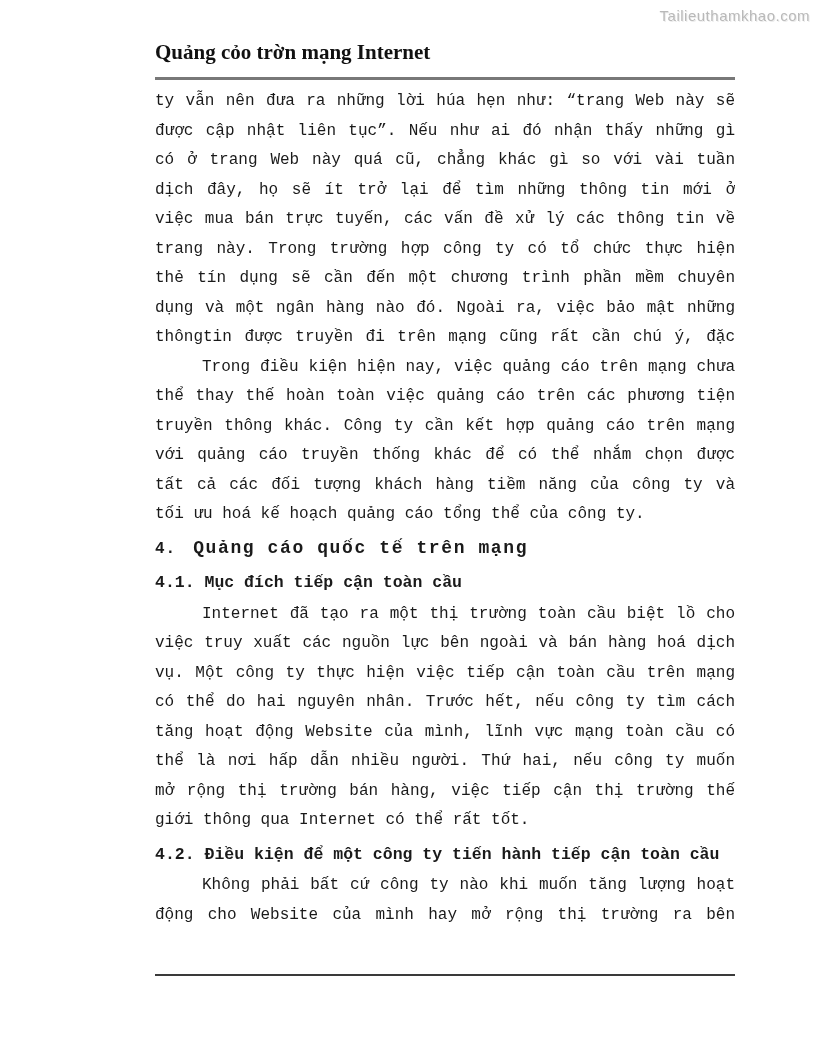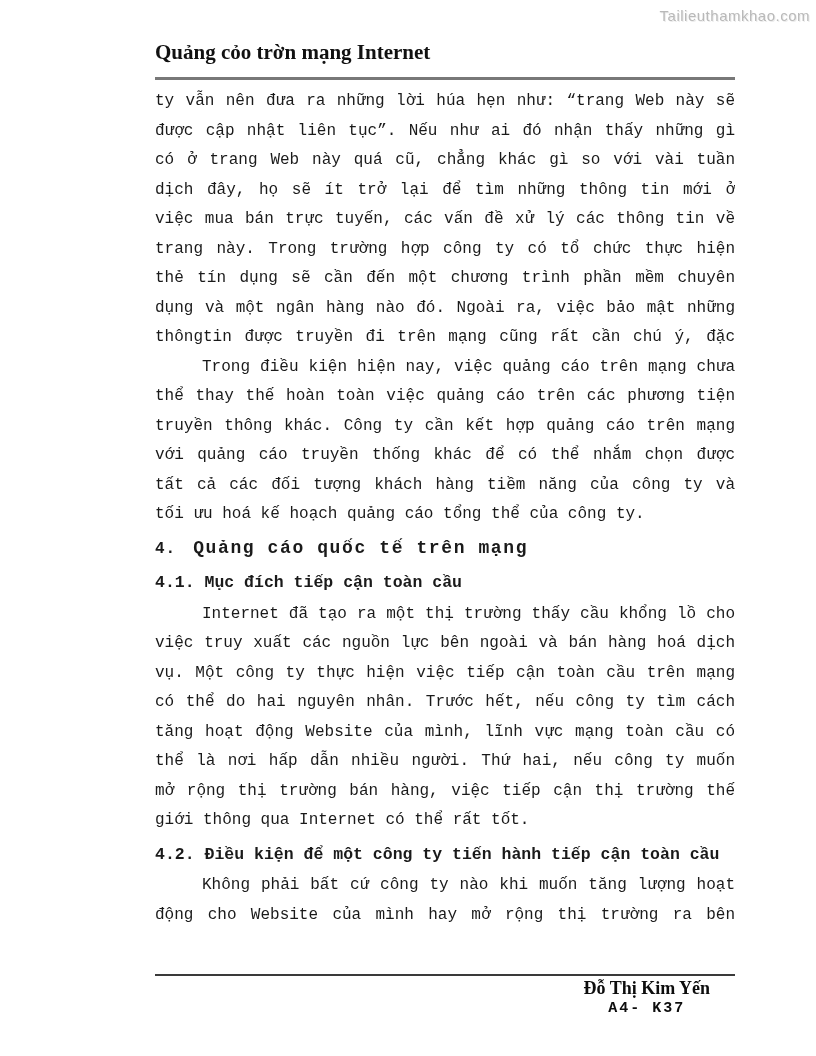--- a/index.html
+++ b/index.html
@@ -139,35 +139,31 @@
         <div class="line indent">Trong điều kiện hiện nay, việc quảng cáo trên mạng chưa</div>
         <div class="line">thể thay thế hoàn toàn việc quảng cáo trên các phương tiện</div>
         <div class="line">truyền thông khác. Công ty cần kết hợp quảng cáo trên mạng</div>
         <div class="line">với quảng cáo truyền thống khác để có thể nhắm chọn được</div>
         <div class="line">tất cả các đối tượng khách hàng tiềm năng của công ty và</div>
         <div class="line last">tối ưu hoá kế hoạch quảng cáo tổng thể của công ty.</div>
       </div>
       <div class="heading-sub"><span class="h-num">4.</span><span class="h-text">Quảng cáo quốc tế trên mạng</span></div>
       <div class="heading">4.1. Mục đích tiếp cận toàn cầu</div>
       <div class="paragraph">
-        <div class="line indent">Internet đã tạo ra một thị trường thấy cầu khổng lồ cho</div>
+        <div class="line indent">Internet đã tạo ra một thị trường toàn cầu biệt lồ cho</div>
         <div class="line">việc truy xuất các nguồn lực bên ngoài và bán hàng hoá dịch</div>
         <div class="line">vụ. Một công ty thực hiện việc tiếp cận toàn cầu trên mạng</div>
         <div class="line">có thể do hai nguyên nhân. Trước hết, nếu công ty tìm cách</div>
         <div class="line">tăng hoạt động Website của mình, lĩnh vực mạng toàn cầu có</div>
         <div class="line">thể là nơi hấp dẫn nhiều người. Thứ hai, nếu công ty muốn</div>
         <div class="line">mở rộng thị trường bán hàng, việc tiếp cận thị trường thế</div>
         <div class="line last">giới thông qua Internet có thể rất tốt.</div>
       </div>
       <div class="heading">4.2. Điều kiện để một công ty tiến hành tiếp cận toàn cầu</div>
       <div class="paragraph">
         <div class="line indent">Không phải bất cứ công ty nào khi muốn tăng lượng hoạt</div>
         <div class="line">động cho Website của mình hay mở rộng thị trường ra bên</div>
       </div>
     </div>
 
   <div class="footer-rule"></div>
-  <div class="author-block">
-    <div class="author-name">Đỗ Thị Kim Yến</div>
-    <div class="author-class">A4- K37</div>
-  </div>
 
 </div>
 
 </body></html>

